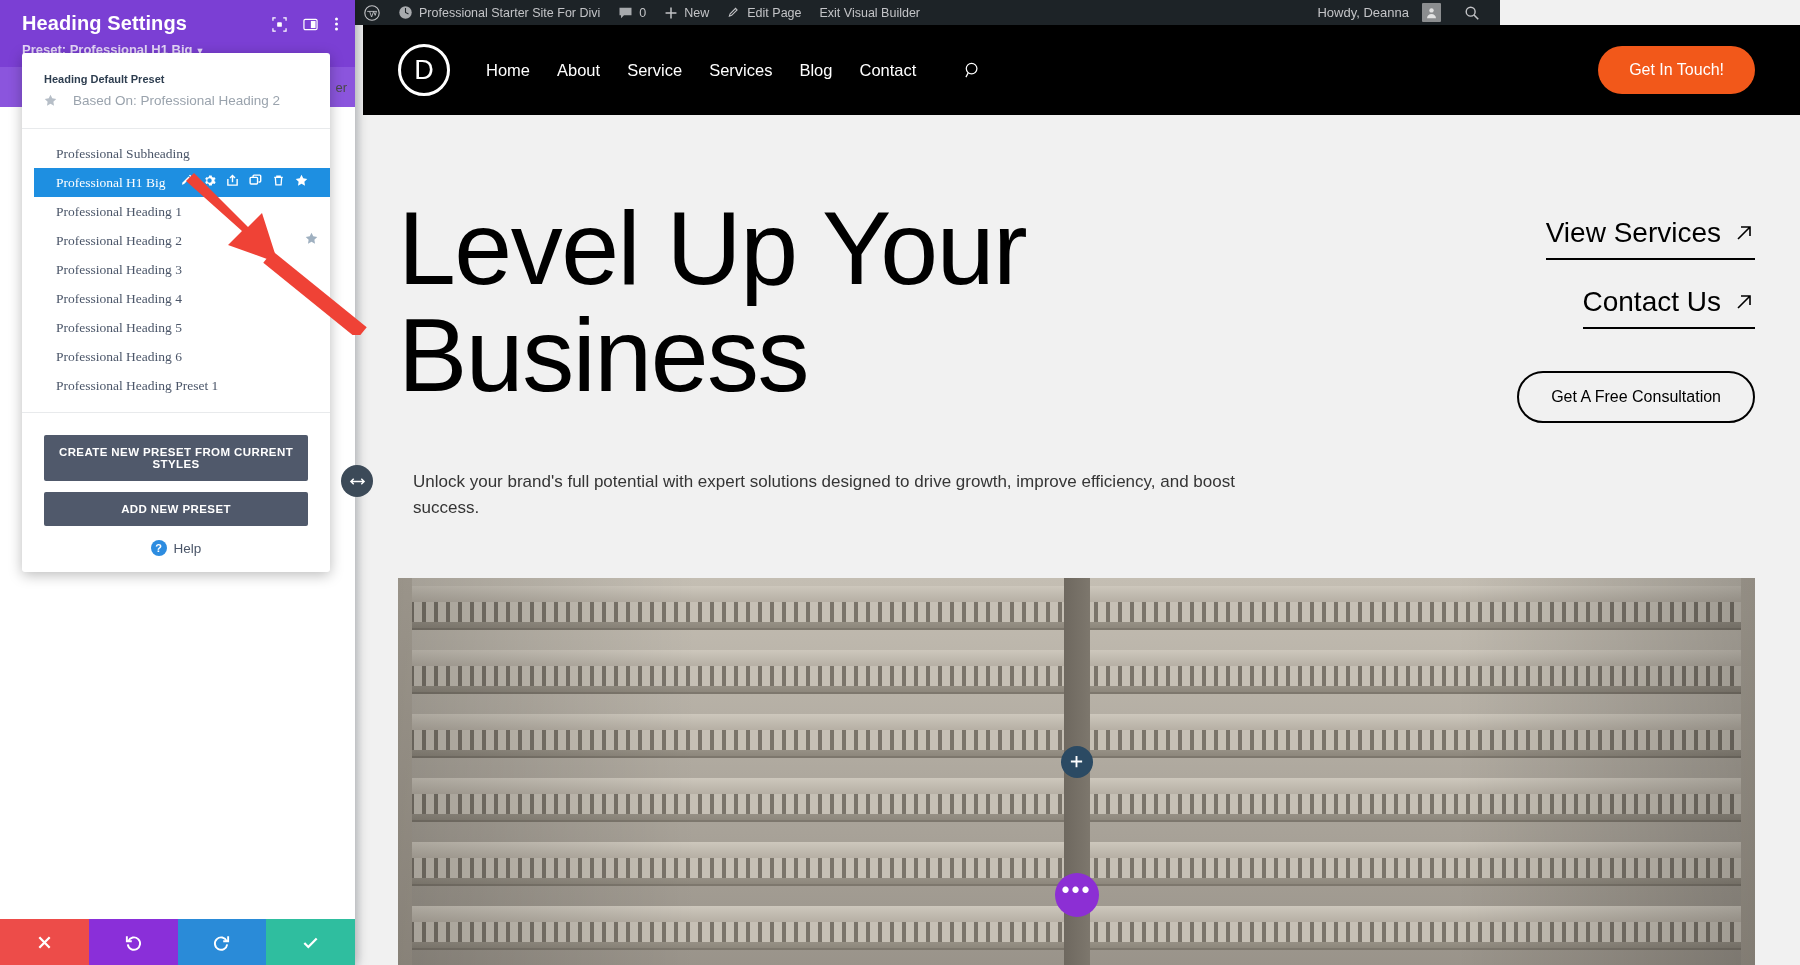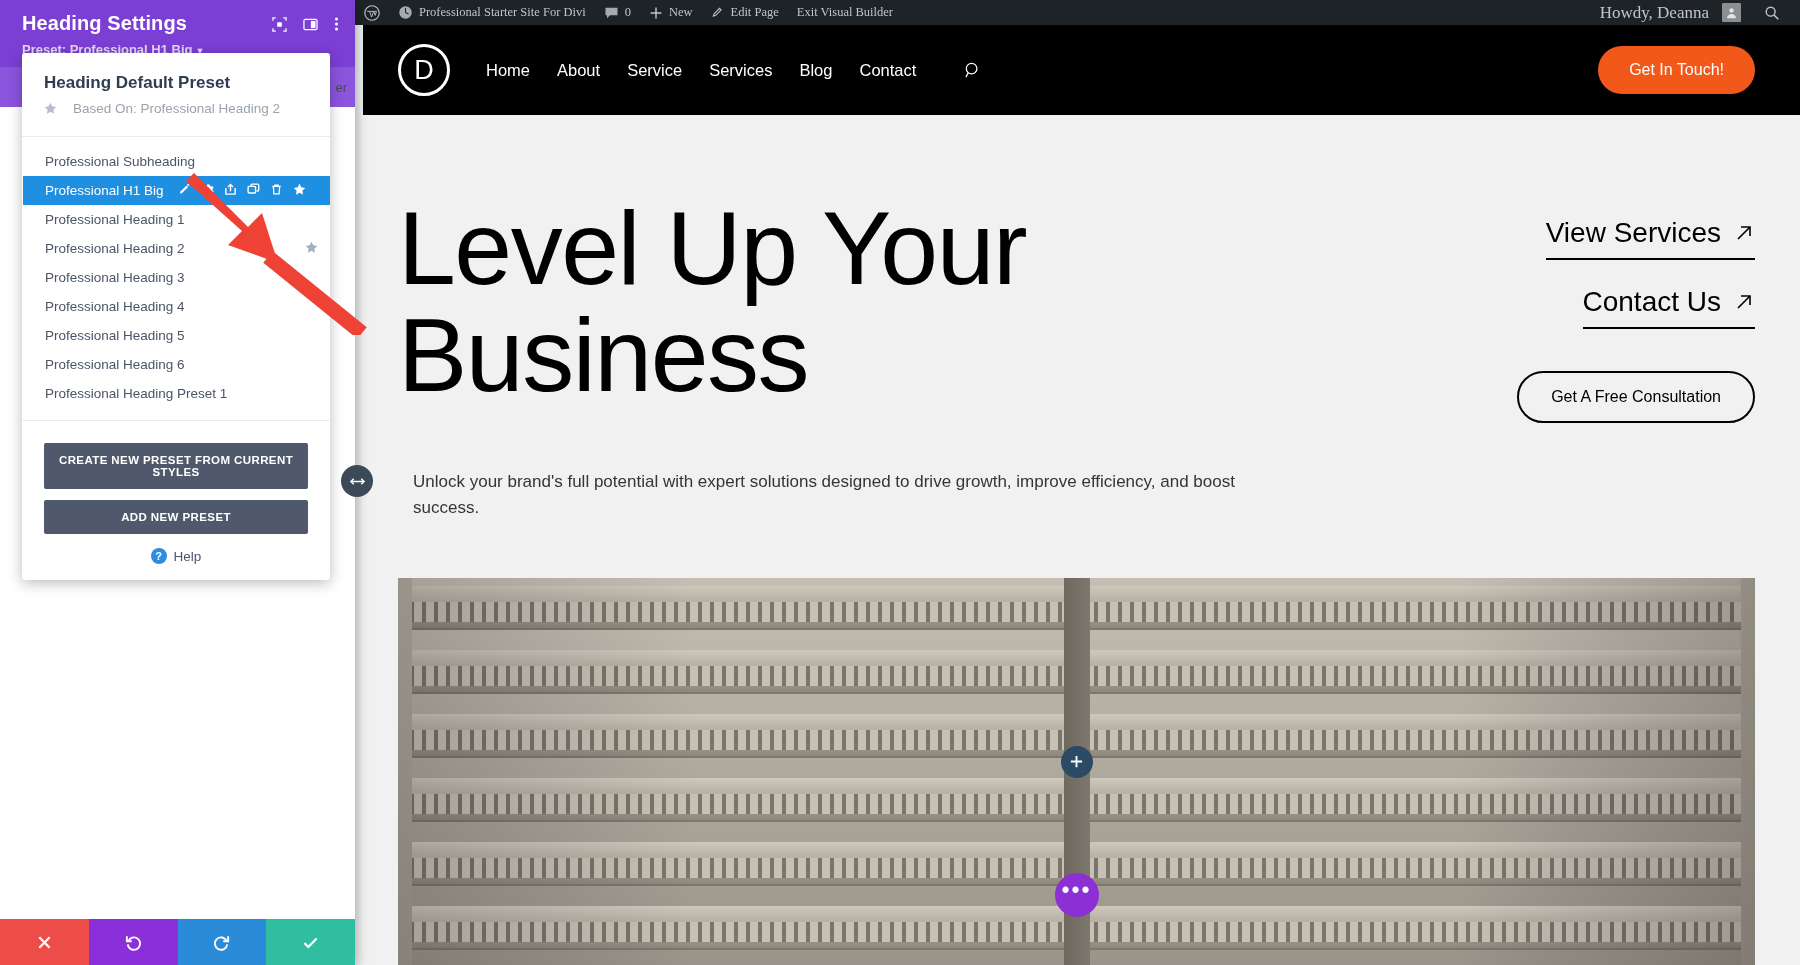--- a/index.html
+++ b/index.html
@@ -6,33 +6,33 @@
   html, body {
     width: 1800px; height: 965px;
     overflow: hidden;
     font-family: "Liberation Sans", sans-serif;
     background: #f1f1f1;
   }
   #root { position: relative; width: 1800px; height: 965px; }
 
   
   .wp-adminbar {
-    position: absolute; top: 0; left: 0; width: 1800px; height: 25px;
+    position: absolute; top: 0; left: 0; width: 1500px; height: 25px;
     background: #1d2327; color: #c3c4c7;
     display: flex; align-items: flex-start;
-    font-size: 12.5px; z-index: 40; font-family: Liberation Serif, serif;
+    font-size: 12.5px; z-index: 40;
   }
   .ab-left { display: flex; align-items: center; padding-left: 355px; gap: 0; }
   .ab-item {
     display: flex; align-items: center; gap: 6px;
     padding: 0 9px; height: 25px; color: #c3c4c7; white-space: nowrap;
   }
   .ab-item svg { display: block; }
   .ab-right { margin-left: auto; display: flex; align-items: center; padding-right: 10px; }
-  .howdy { color: #c3c4c7; font-size: 17px; padding-right: 7px; }
+  .howdy { color: #c3c4c7; font-size: 13px; padding-right: 7px; }
   .avatar-box {
     width: 19px; height: 19px; background: #8b8d8f;
     display: flex; align-items: center; justify-content: center;
     border-radius: 1px;
   }
   .ab-search { padding: 0 10px 0 14px; display: flex; align-items: center; }
 
   
   .site {
     position: absolute; top: 25px; left: 355px; width: 1445px; height: 940px;
@@ -152,27 +152,27 @@
     color: #4a4a4a; font-size: 13px;
   }
 
   
   .dropdown {
     position: absolute; top: 53px; left: 22px; width: 308px;
     background: #fff; box-shadow: 0 3px 14px rgba(0,0,0,.27);
     border-radius: 3px; z-index: 60; padding: 0 0 16px 0;
   }
   .dd-default { padding: 20px 22px 6px 22px; }
-  .dd-default-title { font-size: 17px; font-weight: 700; color: #2e3e50; }
+  .dd-default-title { font-size: 11px; font-weight: 700; color: #2e3e50; }
   .dd-basedon {
     margin-top: 8px; display: flex; align-items: center; gap: 16px;
     color: #9aa3ad; font-size: 13.5px;
   }
   .dd-sep { height: 1px; background: #e8eaec; margin: 14px 0 0 0; }
-  .dd-list { padding: 10px 0 0 1px; }
+  .dd-list { padding: 10px 0 0 12px; font-family: Liberation Serif, serif; }
   .dd-item {
     height: 29px; display: flex; align-items: center;
     padding: 0 12px 0 22px; font-size: 13.5px; color: #4a5man; color: #4a5568;
     cursor: pointer; position: relative;
   }
   .dd-item.sel { background: #1e8fe1; color: #fff; font-weight: 400; }
   .dd-item-label { white-space: nowrap; }
   .dd-actions { margin-left: 14px; display: flex; align-items: center; gap: 10px; }
   .dd-star-right { margin-left: auto; color: #9fb0c0; }
   .dd-footer { padding: 22px 22px 0 22px; }

